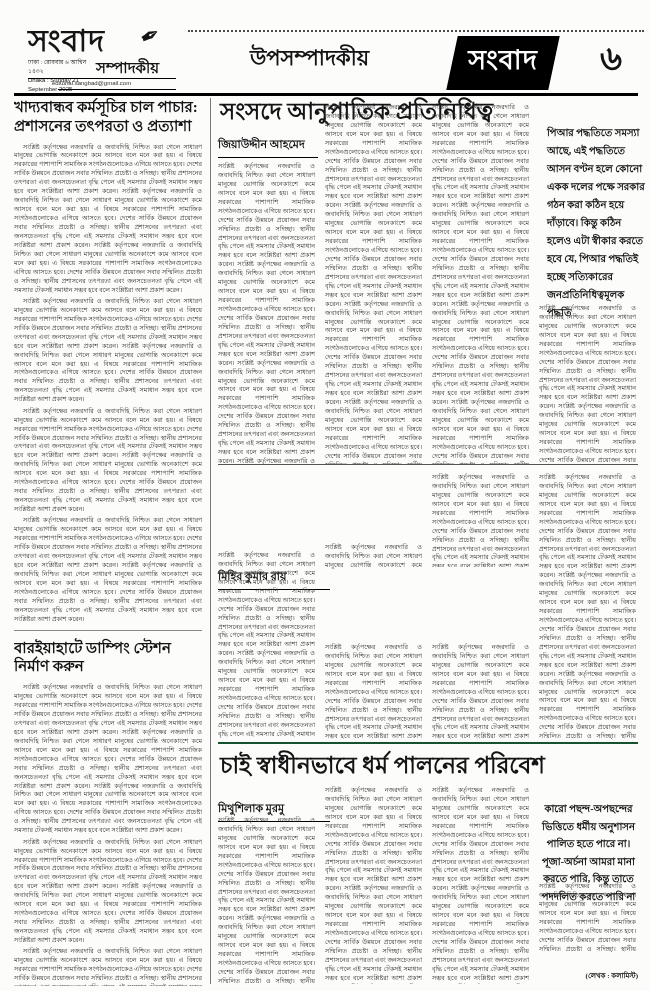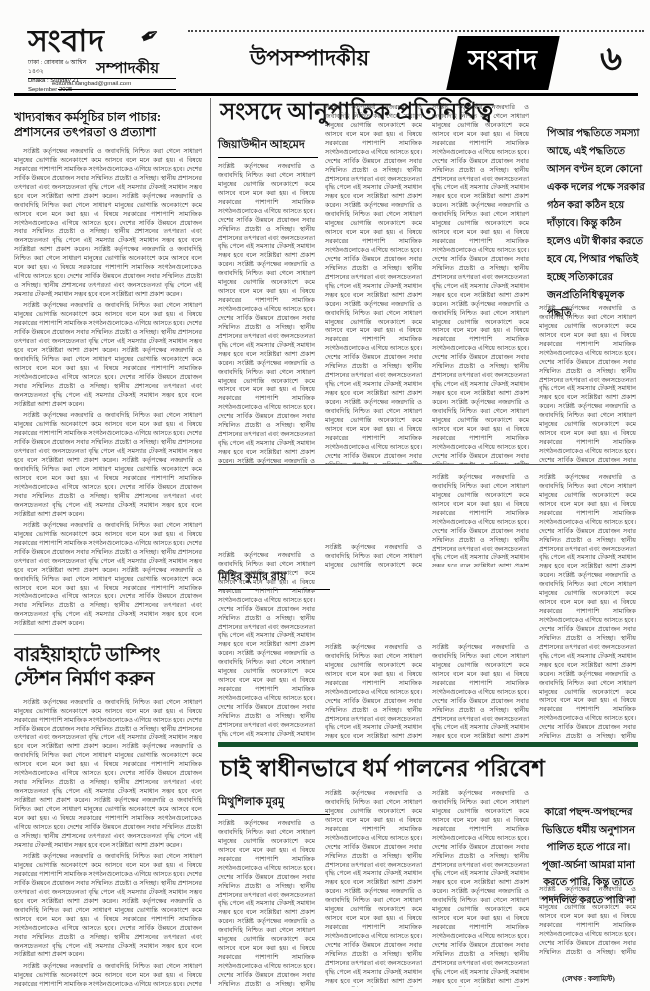--- a/index.html
+++ b/index.html
@@ -32,56 +32,56 @@
   .mainarea{position:absolute;left:204px;top:0;width:420px;height:888px;}
 
   
   .fill, .p{font-size:6.3px;line-height:1.42;text-align:justify;color:#2a2a2a;overflow:hidden;}
   .p{text-indent:9px;margin:0 0 2.5px 0;}
   .hl{font-weight:bold;line-height:1.25;}
   .author{font-weight:bold;font-size:11px;border-bottom:1px solid #000;padding-bottom:2px;}
   .quote{font-weight:bold;color:#111;}
 
   
-  .ed-hl{font-size:12px;margin:12px 0 7px 0;}
+  .ed-hl{font-size:15px;margin:0 0 7px 0;}
   .lc-rule{border-top:1px solid #888;margin:6px 0 8px 0;}
-  .lc2-hl{font-size:19px;margin:2px 0 7px 0;}
+  .lc2-hl{font-size:15px;margin:2px 0 7px 0;}
 
   
   .article{position:absolute;left:0;width:420px;}
   .art1{top:0;height:366px;}
   .art2{top:366px;height:278px;border-top:1px solid #555;}
-  .art3{top:644px;height:244px;border-top:5px solid #14532d;}
+  .art3{top:644px;height:244px;border-top:2px solid #14532d;}
   .col{position:absolute;width:97px;}
   .a-hl1{position:absolute;left:2px;top:0;width:330px;font-size:23px;}
   .a1-author{position:absolute;left:0;top:38px;width:100px;}
   .a1-c1{left:0;top:64px;bottom:0;}
   .a1-c2{left:107px;top:5px;bottom:0;}
   .a1-c3{left:214px;top:5px;bottom:0;}
   .a1-quote{position:absolute;left:329px;top:26px;width:99px;font-size:10px;line-height:1.8;text-align:left;}
   .a1-c4{left:321px;top:206px;bottom:0;}
 
   .a-hl2{position:absolute;left:2px;top:20px;width:300px;font-size:21px;}
   .a2-author{position:absolute;left:0;top:60px;width:112px;margin-top:43px;}
   .a2-c1{left:0;top:86px;bottom:4px;}
   .a2-c2a{left:107px;top:78px;height:26px;}
   .a2-c3a{left:214px;top:8px;height:94px;}
   .a2-quote{position:absolute;left:92px;top:110px;width:246px;font-size:11.5px;line-height:1.65;text-align:center;}
   .a2-c2b{left:107px;top:178px;bottom:4px;}
   .a2-c3b{left:214px;top:178px;bottom:4px;}
   .a2-c4{left:321px;top:8px;bottom:4px;}
 
   .a-hl3{position:absolute;left:2px;top:8px;width:360px;font-size:23px;}
-  .a3-author{position:absolute;left:0;top:46px;width:112px;}
+  .a3-author{position:absolute;left:0;top:56px;width:112px;}
   .a3-c1{left:0;top:72px;bottom:4px;}
   .a3-c2{left:107px;top:42px;bottom:4px;}
   .a3-c3{left:214px;top:42px;bottom:4px;}
   .a3-quote{position:absolute;left:321px;top:56px;width:99px;font-size:10px;line-height:1.75;text-align:center;}
   .a3-c4{left:321px;top:138px;height:72px;}
-  .a3-sign{position:absolute;left:321px;bottom:6px;width:99px;font-size:7px;font-weight:bold;text-align:center;}
+  .a3-sign{position:absolute;left:321px;bottom:6px;width:99px;font-size:7px;font-weight:bold;text-align:right;}
 </style>
 </head>
 <body>
 
 <div class="masthead">
   <div class="dotline"></div>
   <div class="logo-wrap">
     <div class="logo">সংবাদ</div>
     <div class="pen">✒</div>
   </div>

